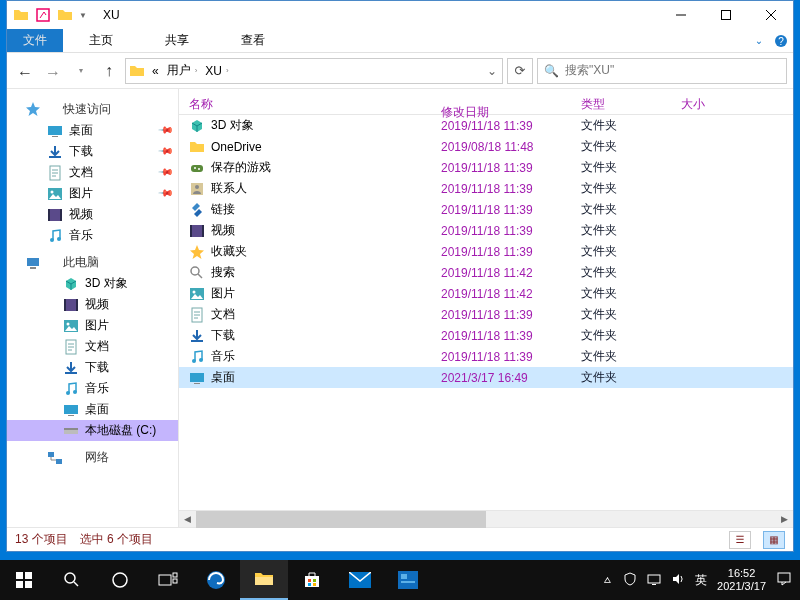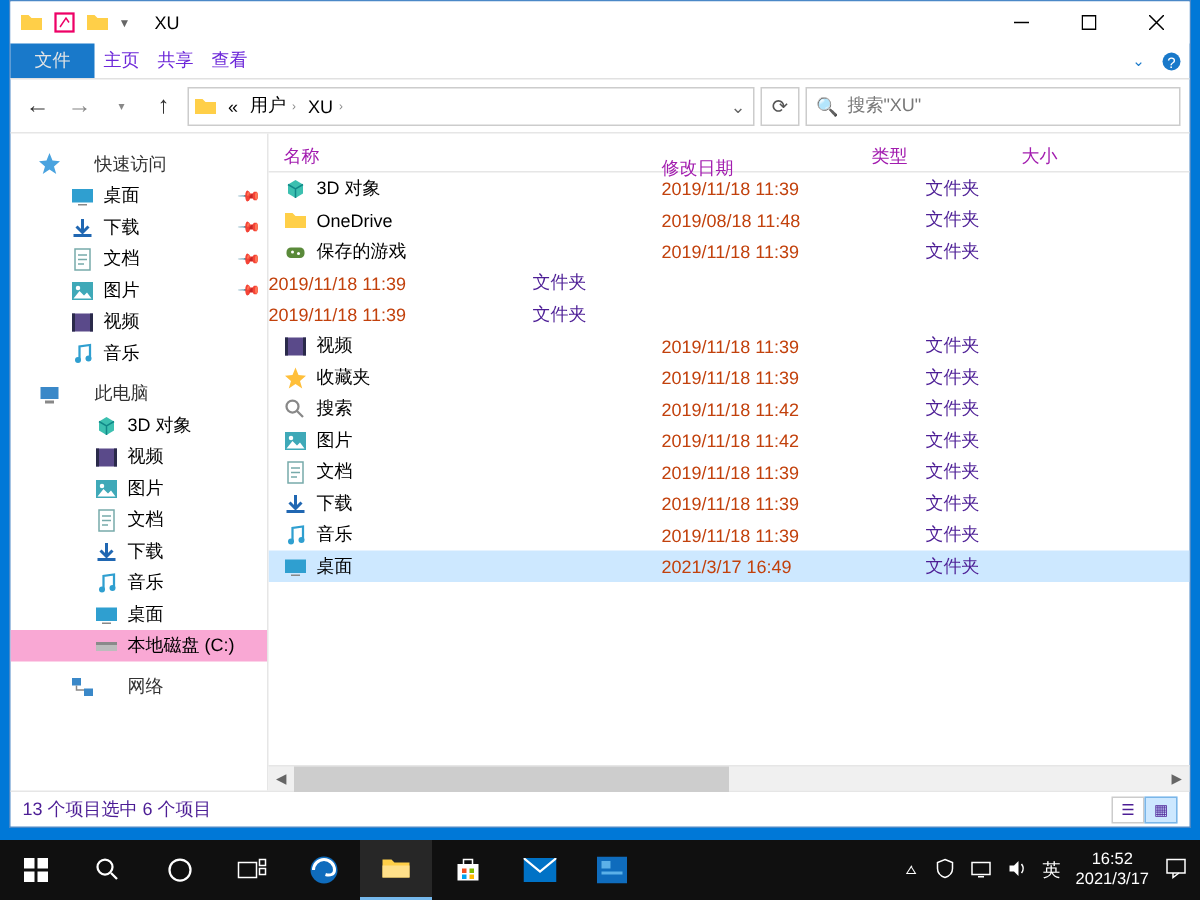--- a/index.html
+++ b/index.html
@@ -6,61 +6,61 @@
 body { width: 800px; height: 600px; overflow: hidden; background: #0078d7; position: relative; }
 .window { position: absolute; left: 6px; top: 0; width: 788px; height: 552px; background: #fff; border: 1px solid #4a88c7; display: flex; flex-direction: column; }
 .titlebar { height: 28px; background: #fff; display: flex; align-items: center; font-size: 12px; }
 .titlebar .qat { display: flex; align-items: center; gap: 6px; padding: 0 6px; }
 .titlebar .qat svg, .titlebar .qat .ico { width: 16px; height: 16px; }
 .titlebar .title { margin-left: 10px; color: #000; }
 .titlebar .spacer { flex: 1; }
 .winbtn { width: 45px; height: 28px; display: flex; align-items: center; justify-content: center; }
 .ribbon-tabs { height: 24px; display: flex; align-items: stretch; font-size: 12px; border-bottom: 1px solid #e1e1e1; }
 .ribbon-tabs .file { background: #1979ca; color: #e5e5e5; padding: 0 16px; display: flex; align-items: center; }
-.ribbon-tabs .tab { padding: 0 6px; display: flex; align-items: center; color: #6d28d9; }
+.ribbon-tabs .tab { padding: 0 26px; display: flex; align-items: center; color: #000000; }
 .ribbon-tabs .rspacer { flex: 1; }
 .ribbon-tabs .help { width: 24px; display: flex; align-items: center; justify-content: center; color: #1979ca; }
 .ribbon-tabs .expand { width: 20px; display: flex; align-items: center; justify-content: center; color: #666; }
 .navbar { height: 36px; display: flex; align-items: center; padding: 4px 6px; gap: 4px; border-bottom: 1px solid #e6e6e6; }
 .navbtn { width: 24px; height: 24px; display: flex; align-items: center; justify-content: center; color: #888; }
 .navbtn.enabled { color: #333; }
 .addrbar { flex: 1; height: 26px; border: 1px solid #ccc; display: flex; align-items: center; font-size: 12px; background: #fff; }
 .addrbar .foldericon { width: 22px; display: flex; align-items: center; justify-content: center; }
 .addrbar .crumb { padding: 0 4px; display: flex; align-items: center; gap: 4px; }
 .addrbar .sep { color: #888; font-size: 8px; }
 .addrbar .aspacer { flex: 1; }
 .addrbar .drop { width: 20px; text-align: center; color: #666; }
 .refresh { width: 26px; height: 26px; border: 1px solid #ccc; display: flex; align-items: center; justify-content: center; color: #555; font-size: 13px; }
 .searchbox { width: 250px; height: 26px; border: 1px solid #ccc; display: flex; align-items: center; padding: 0 6px; font-size: 12px; color: #777; gap: 6px; }
 .body { flex: 1; display: flex; min-height: 0; }
 .sidebar { width: 172px; border-right: 1px solid #e6e6e6; overflow: hidden; font-size: 12px; padding-top: 10px; }
 .side-group { margin-bottom: 6px; }
 .side-head { display: flex; align-items: center; padding: 2px 0 2px 18px; gap: 22px; color: #333; }
 .side-item { display: flex; align-items: center; padding: 2px 0 2px 40px; gap: 6px; position: relative; height: 21px; }
-.side-item.selected { background: #f9a8d4; }
+.side-item.selected { background: #c4b5fd; }
 .side-item .pin { position: absolute; right: 6px; color: #7b7b7b; font-size: 10px; transform: rotate(45deg); }
 .side-item.sub { padding-left: 56px; }
 .svgico { width: 16px; height: 16px; flex-shrink: 0; }
 .content { flex: 1; display: flex; flex-direction: column; min-width: 0; }
 .colheads { height: 26px; border-bottom: 1px solid #e6e6e6; display: flex; align-items: center; font-size: 12px; color: #a21caf; padding-top: 6px; }
 .colheads .c1 { width: 262px; padding-left: 10px; }
 .colheads .c2 { width: 140px; margin-top: 16px; }
 .colheads .c3 { width: 100px; font-family: Liberation Serif, serif; }
 .colheads .c4 { width: 60px; }
 .filelist { flex: 1; overflow: hidden; font-size: 12px; position: relative; }
 .row { display: flex; align-items: center; height: 21px; }
 .row.selected { background: #cde8ff; }
 .row .c1 { width: 262px; padding-left: 10px; display: flex; align-items: center; gap: 6px; }
-.row .c2 { width: 140px; color: #c2410c; }
-.row .c3 { width: 100px; color: #4c1d95; margin-left: 36px; }
+.row .c2 { width: 140px; color: #a21caf; }
+.row .c3 { width: 100px; color: #0f172a; }
 .hscroll { height: 17px; background: #f0f0f0; border-top: 1px solid #e6e6e6; display: flex; align-items: center; }
 .hscroll .arrow { width: 17px; height: 17px; display: flex; align-items: center; justify-content: center; color: #666; font-size: 9px; }
 .hscroll .track { flex: 1; height: 17px; position: relative; }
 .hscroll .thumb { position: absolute; left: 0; width: 50%; height: 100%; background: #cdcdcd; }
-.statusbar { height: 24px; border-top: 1px solid #e6e6e6; display: flex; align-items: center; font-size: 12px; color: #4c1d95; padding: 0 8px; gap: 0; }
+.statusbar { height: 24px; border-top: 1px solid #e6e6e6; display: flex; align-items: center; font-size: 12px; color: #7f1d1d; padding: 0 8px; gap: 12px; }
 .statusbar .sspacer { flex: 1; }
 .viewbtn { width: 22px; height: 18px; border: 1px solid #ccc; display: flex; align-items: center; justify-content: center; font-size: 10px; }
 .viewbtn.active { background: #cde8ff; border-color: #7ab6e8; }
 .taskbar { position: absolute; left: 0; bottom: 0; width: 800px; height: 40px; background: #101010; display: flex; align-items: center; color: #fff; }
 .taskbar .tbtn { width: 48px; height: 40px; display: flex; align-items: center; justify-content: center; }
 .taskbar .tbtn.active { background: #272727; border-bottom: 2px solid #76b9ed; }
 .taskbar .tspacer { flex: 1; }
 .systray { display: flex; align-items: center; gap: 10px; padding: 0 8px; font-size: 11px; }
 .systray .clock { text-align: center; line-height: 1.2; font-size: 11px; }
 .systray .ime { font-size: 12px; }
@@ -325,24 +325,39 @@
                 <rect x="2" y="5" width="12" height="7" rx="3" fill="#5a8a3a"></rect>
                 <circle cx="6" cy="8" r="1" fill="#fff"></circle>
                 <circle cx="10" cy="9" r="1" fill="#fff"></circle>
               </svg>
               <span>保存的游戏</span>
             </div>
             <div class="c2">2019/11/18 11:39</div>
             <div class="c3">文件夹</div>
           </div>
           <div class="row">
-            <div class="c2">2019/11/18 11:39</div>
-            <div class="c3">文件夹</div>
-          </div>
-          <div class="row">
+            <div class="c1">
+              <svg class="svgico" viewBox="0 0 16 16">
+                <rect x="2" y="2" width="12" height="12" fill="#d8c89a"></rect>
+                <circle cx="8" cy="6" r="2" fill="#888"></circle>
+                <path d="M4 13c0-2 2-3 4-3s4 1 4 3" fill="#888"></path>
+              </svg>
+              <span>联系人</span>
+            </div>
+            <div class="c2">2019/11/18 11:39</div>
+            <div class="c3">文件夹</div>
+          </div>
+          <div class="row">
+            <div class="c1">
+              <svg class="svgico" viewBox="0 0 16 16">
+                <path fill="#3a88c8" d="M8 1l3 3-5 5-3-3z"></path>
+                <path fill="#2067b2" d="M8 15l-3-3 5-5 3 3z"></path>
+              </svg>
+              <span>链接</span>
+            </div>
             <div class="c2">2019/11/18 11:39</div>
             <div class="c3">文件夹</div>
           </div>
           <div class="row">
             <div class="c1">
               <svg class="svgico" viewBox="0 0 16 16">
                 <rect x="1" y="2" width="14" height="12" fill="#5a4a8a"></rect>
                 <rect x="1" y="2" width="2" height="12" fill="#2a2a4a"></rect>
                 <rect x="13" y="2" width="2" height="12" fill="#2a2a4a"></rect>
               </svg>

